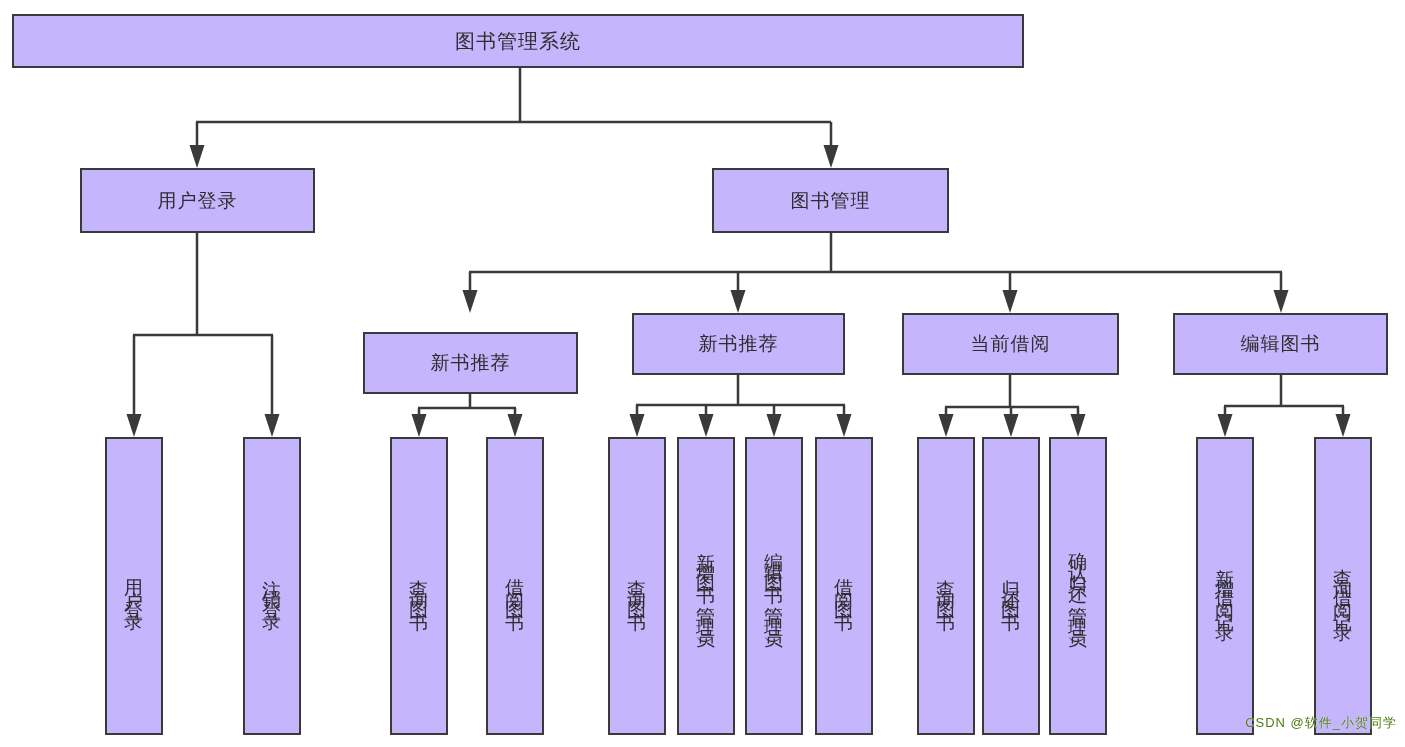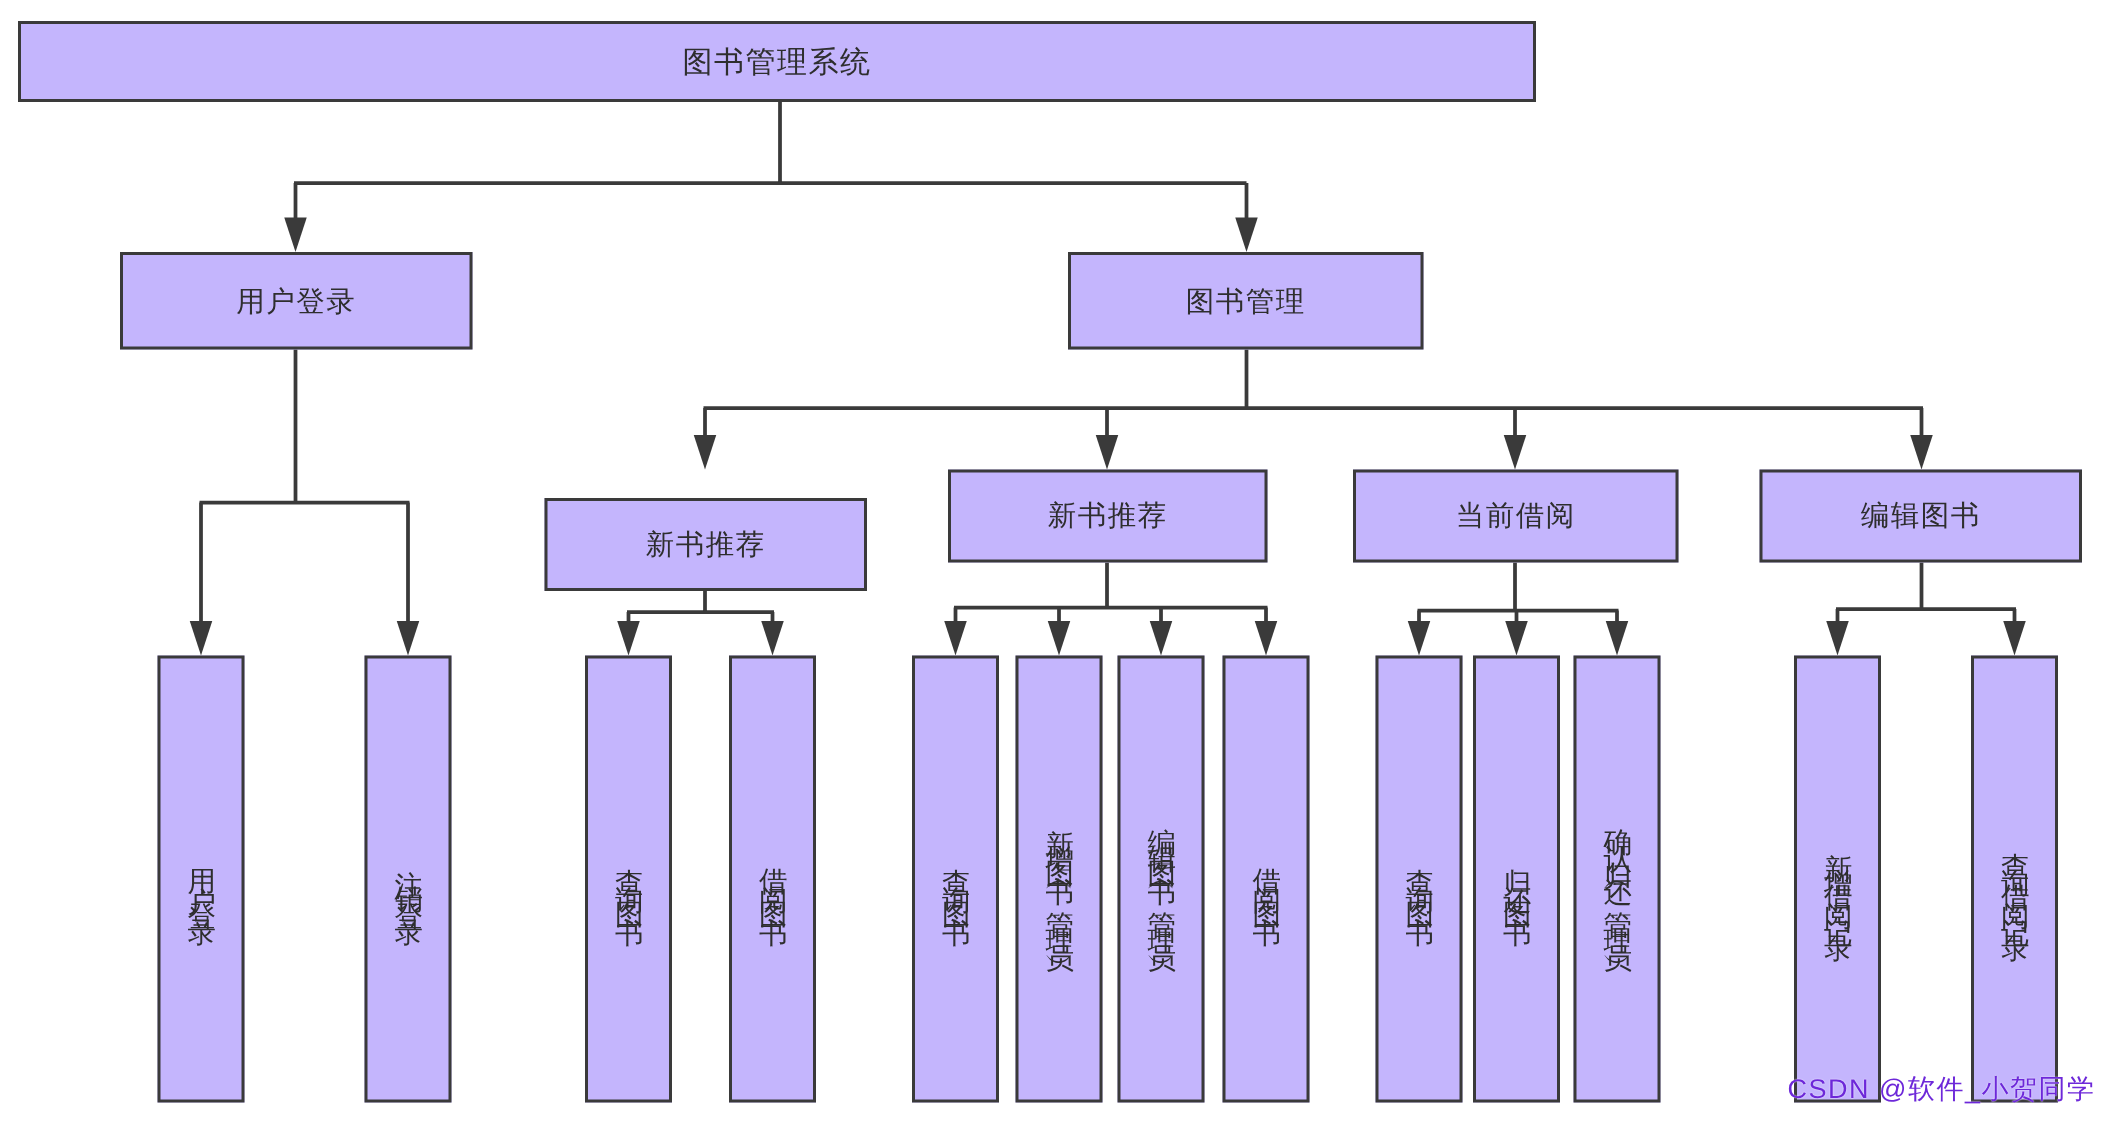--- a/index.html
+++ b/index.html
@@ -35,22 +35,22 @@
     font-size: 19px;
     line-height: 1;
     letter-spacing: 11px;
     color: #2e2e2e;
     white-space: nowrap;
   }
   .watermark {
     position: absolute;
     right: 8px;
     top: 714px;
-    font-size: 18px;
-    color: #6d28d9;
+    font-size: 13px;
+    color: #4d7c0f;
     text-shadow: 0 0 1px #ffffff;
     letter-spacing: 1px;
     z-index: 5;
     white-space: nowrap;
   }
 </style>
 </head>
 <body>
 
 <div id="canvas">

